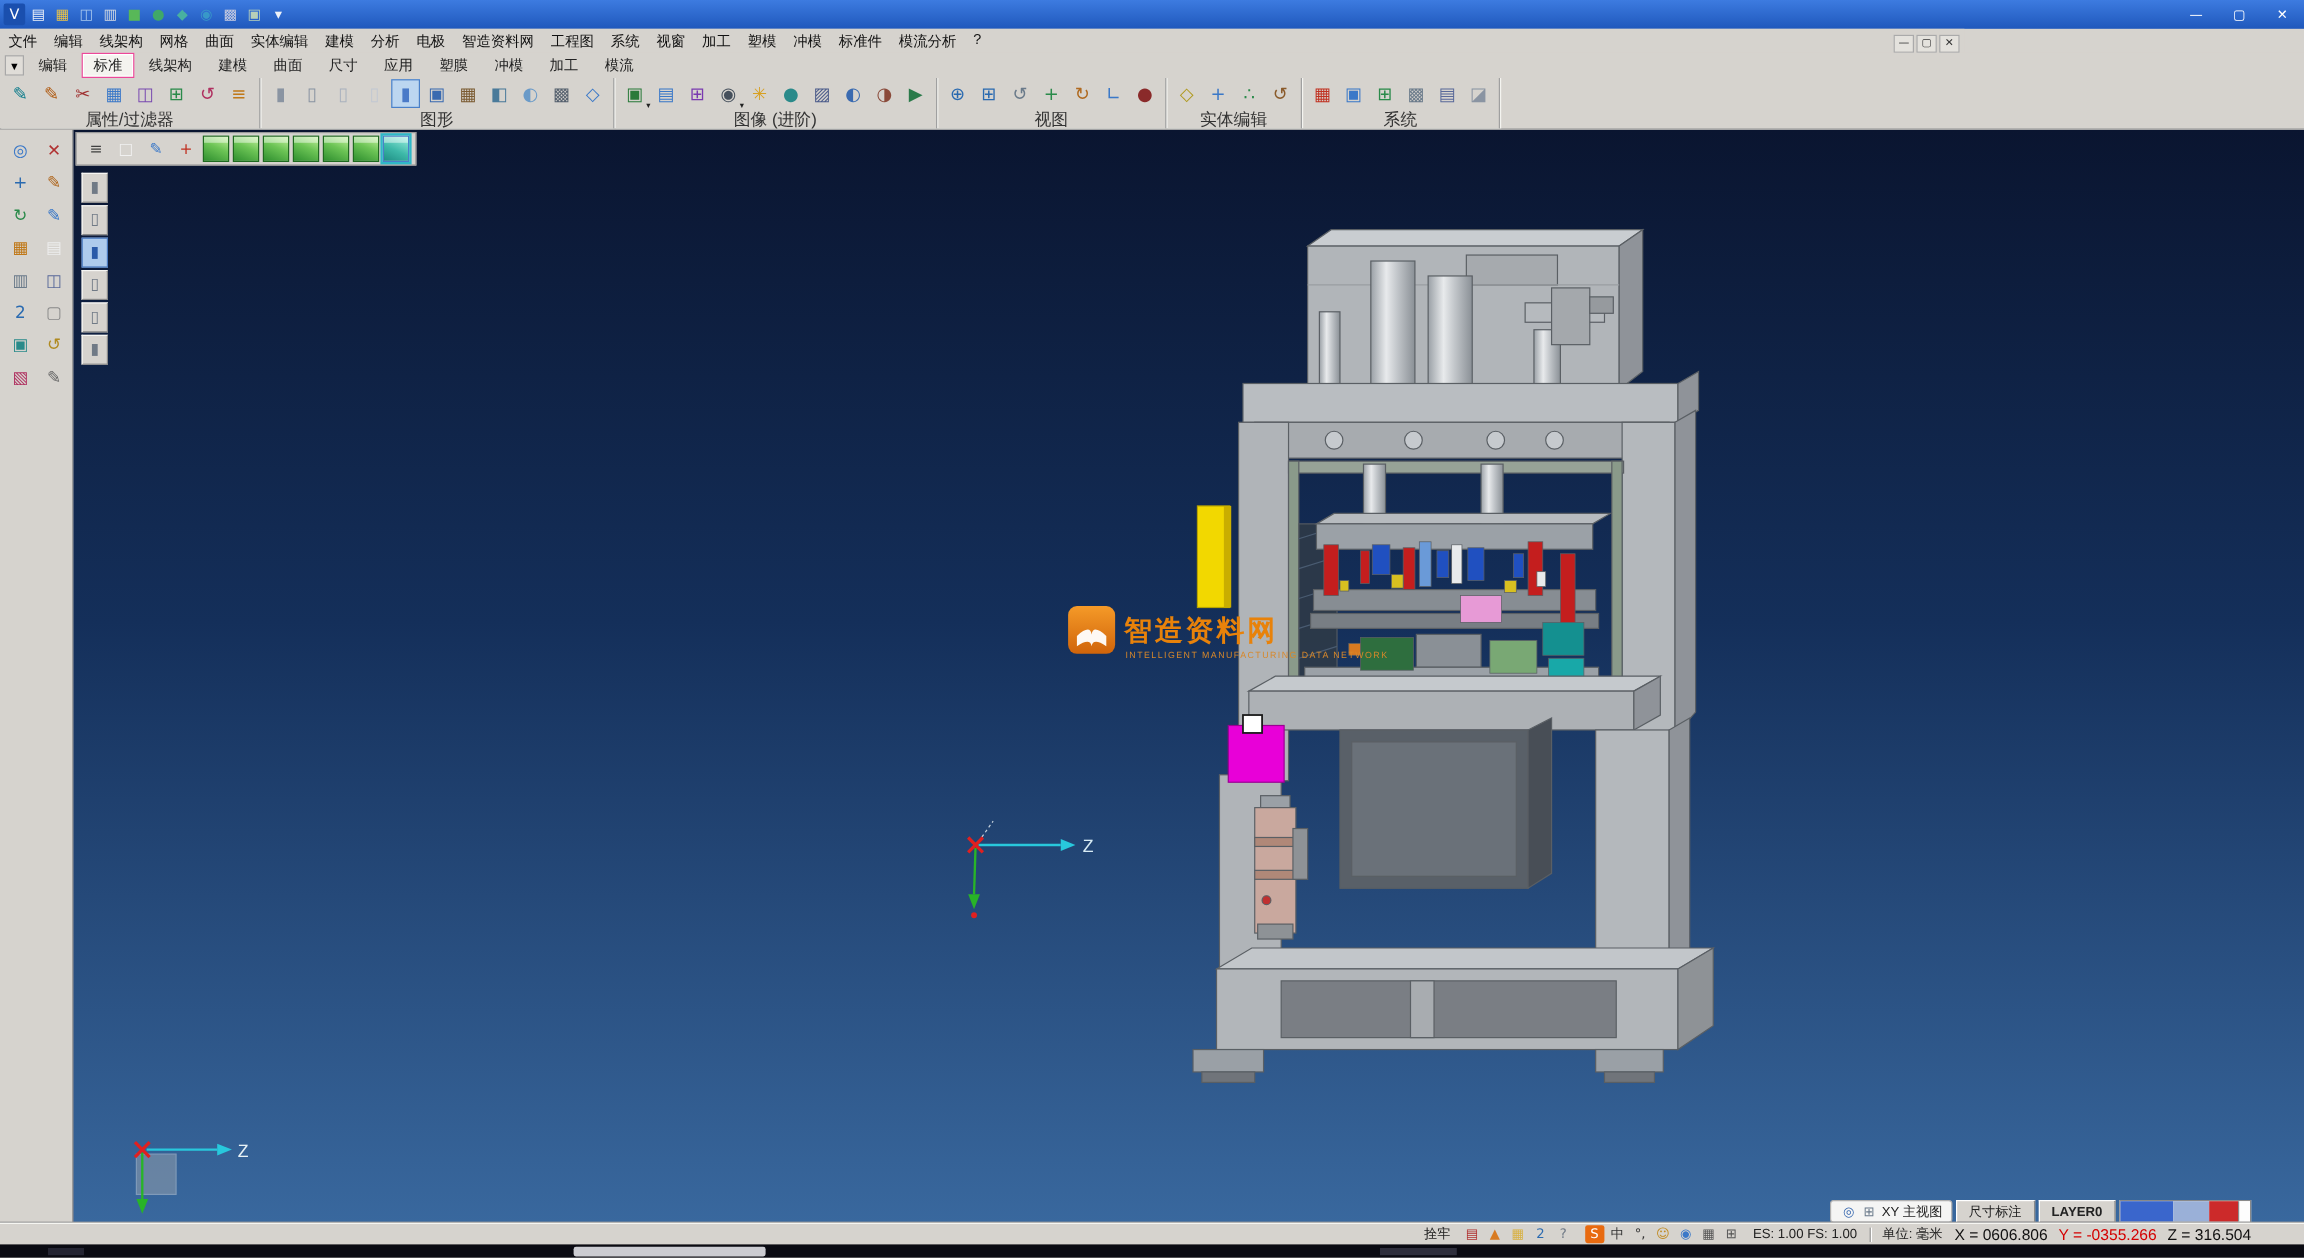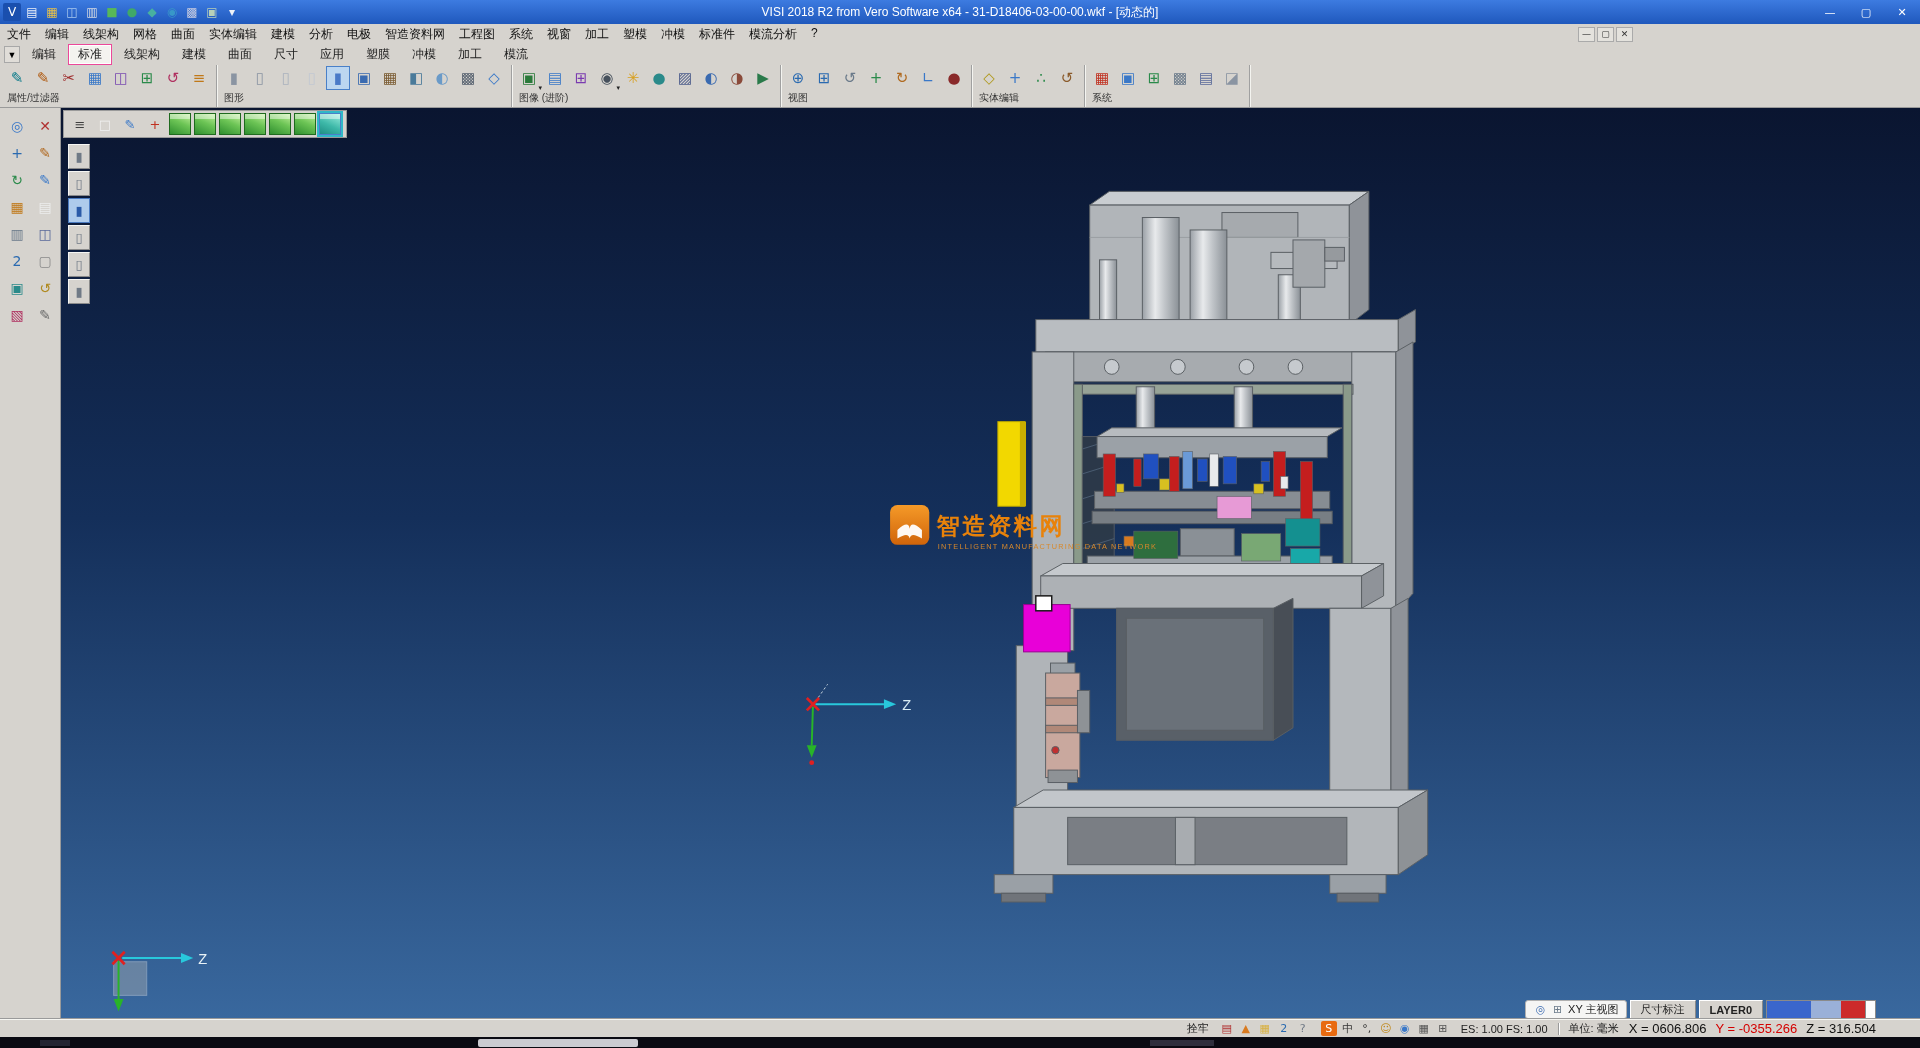--- a/index.html
+++ b/index.html
@@ -8,39 +8,39 @@
 
 .titlebar{position:absolute;left:0;top:0;width:1920px;height:24px;background:linear-gradient(#3d7be0,#1f58bc);display:flex;align-items:center;color:#fff;z-index:30}
 .titlebar .qicons{display:flex;gap:2px;padding-left:3px;align-items:center}
 .titlebar .icon{width:18px;height:18px;display:flex;align-items:center;justify-content:center;border-radius:2px;position:relative}
 .titlebar .icon .glyph{font-size:12px}
 .tb-title{position:absolute;left:0;right:0;text-align:center;font-size:12px;pointer-events:none}
 .tb-controls{margin-left:auto;display:flex;height:100%}
 .tb-controls .icon{width:36px;height:24px;border-radius:0}
 .tb-controls .icon .glyph{font-size:11px}
 
-.menubar{position:absolute;left:0;top:24px;width:1637px;height:20px;background:#d6d3ce;display:flex;align-items:center;font-size:12px;color:#111;z-index:30}
+.menubar{position:absolute;left:0;top:24px;width:1637px;height:20px;background:#d6d3ce;display:flex;align-items:flex-end;font-size:12px;color:#111;z-index:30}
 .menu-item{padding:1px 7px;white-space:nowrap}
 .mdi{margin-left:auto;display:flex;gap:2px;padding-right:4px}
 .mdi .icon{width:17px;height:15px;display:flex;align-items:center;justify-content:center;border:1px solid #aaa;background:#e4e2dd}
 .mdi .icon .glyph{font-size:9px}
 
 .tabrow{position:absolute;left:0;top:44px;width:1920px;height:21px;background:#d6d3ce;display:flex;align-items:center;gap:2px;padding-left:4px;font-size:12px;z-index:30}
 .tab-drop{width:16px;height:17px;display:flex;align-items:center;justify-content:center;border:1px solid #a8a8a8;background:#e0ddd8;font-size:9px}
 .tab{padding:1px 9px;border:1px solid transparent;color:#222;white-space:nowrap}
 .tab.active{background:#f4f3ef;border:1px solid #ec4899;box-shadow:inset 0 0 0 1px #fff}
 
 .toolbar{position:absolute;left:0;top:65px;width:1920px;height:43px;background:#d6d3ce;display:flex;border-bottom:1px solid #9a9a9a;z-index:30}
 .tb-group{display:flex;flex-direction:column;border-right:1px solid #a0a0a0;box-shadow:1px 0 0 #f4f4f0;padding:1px 5px 0}
 .tb-group-icons{display:flex;gap:2px;height:28px;align-items:center}
 .toolbar .icon{width:24px;height:24px;position:relative;display:flex;align-items:center;justify-content:center}
 .toolbar .icon .glyph{font-size:15px}
 .icon.active{background:#bcd6f0;border:1px solid #4a80c8}
 .drop{position:absolute;right:-1px;bottom:-2px;font-size:7px;color:#222;font-family:"DejaVu Sans",sans-serif}
-.tb-group-label{text-align:left;font-size:10px;color:#333;padding:1px 2px 2px;white-space:nowrap}
+.tb-group-label{text-align:center;font-size:14px;color:#333;padding:1px 2px 2px;white-space:nowrap}
 
 .leftbar{position:absolute;left:0;top:108px;width:61px;height:911px;background:#d6d3ce;border-right:1px solid #9a9a9a;display:grid;grid-template-columns:26px 26px;gap:3px 2px;align-content:start;padding:6px 0 0 4px;z-index:20}
 .leftbar .icon{width:26px;height:24px;display:flex;align-items:center;justify-content:center}
 .leftbar .icon .glyph{font-size:14px}
 
 .viewport{position:absolute;left:61px;top:108px;width:1859px;height:911px;overflow:hidden;background:#10264e}
 .viewport svg{position:absolute;inset:0;width:100%;height:100%}
 .view-toolbar{position:absolute;left:2px;top:2px;height:28px;background:#d6d3ce;border:1px solid #9a9a9a;display:flex;align-items:center;gap:3px;padding:0 5px;z-index:5}
 .view-toolbar .icon{width:22px;height:22px;display:flex;align-items:center;justify-content:center;position:relative}
 .view-toolbar .icon .glyph{font-size:13px}
@@ -114,21 +114,20 @@
       <div class="icon">
         <span class="glyph" style="color: rgb(200, 204, 224);">▩</span>
       </div>
       <div class="icon">
         <span class="glyph" style="color: rgb(184, 208, 184);">▣</span>
       </div>
       <div class="icon">
         <span class="glyph" style="color: rgb(238, 242, 248);">▾</span>
       </div>
     </div>
-  <div class="tb-title">VISI 2018 R2 from Vero Software x64 - 31-D18406-03-00-00.wkf - [动态的]</div>
   <div class="tb-controls">
       <div class="icon">
         <span class="glyph" style="color: rgb(255, 255, 255);">—</span>
       </div>
       <div class="icon">
         <span class="glyph" style="color: rgb(255, 255, 255);">▢</span>
       </div>
       <div class="icon">
         <span class="glyph" style="color: rgb(255, 255, 255);">✕</span>
       </div>

